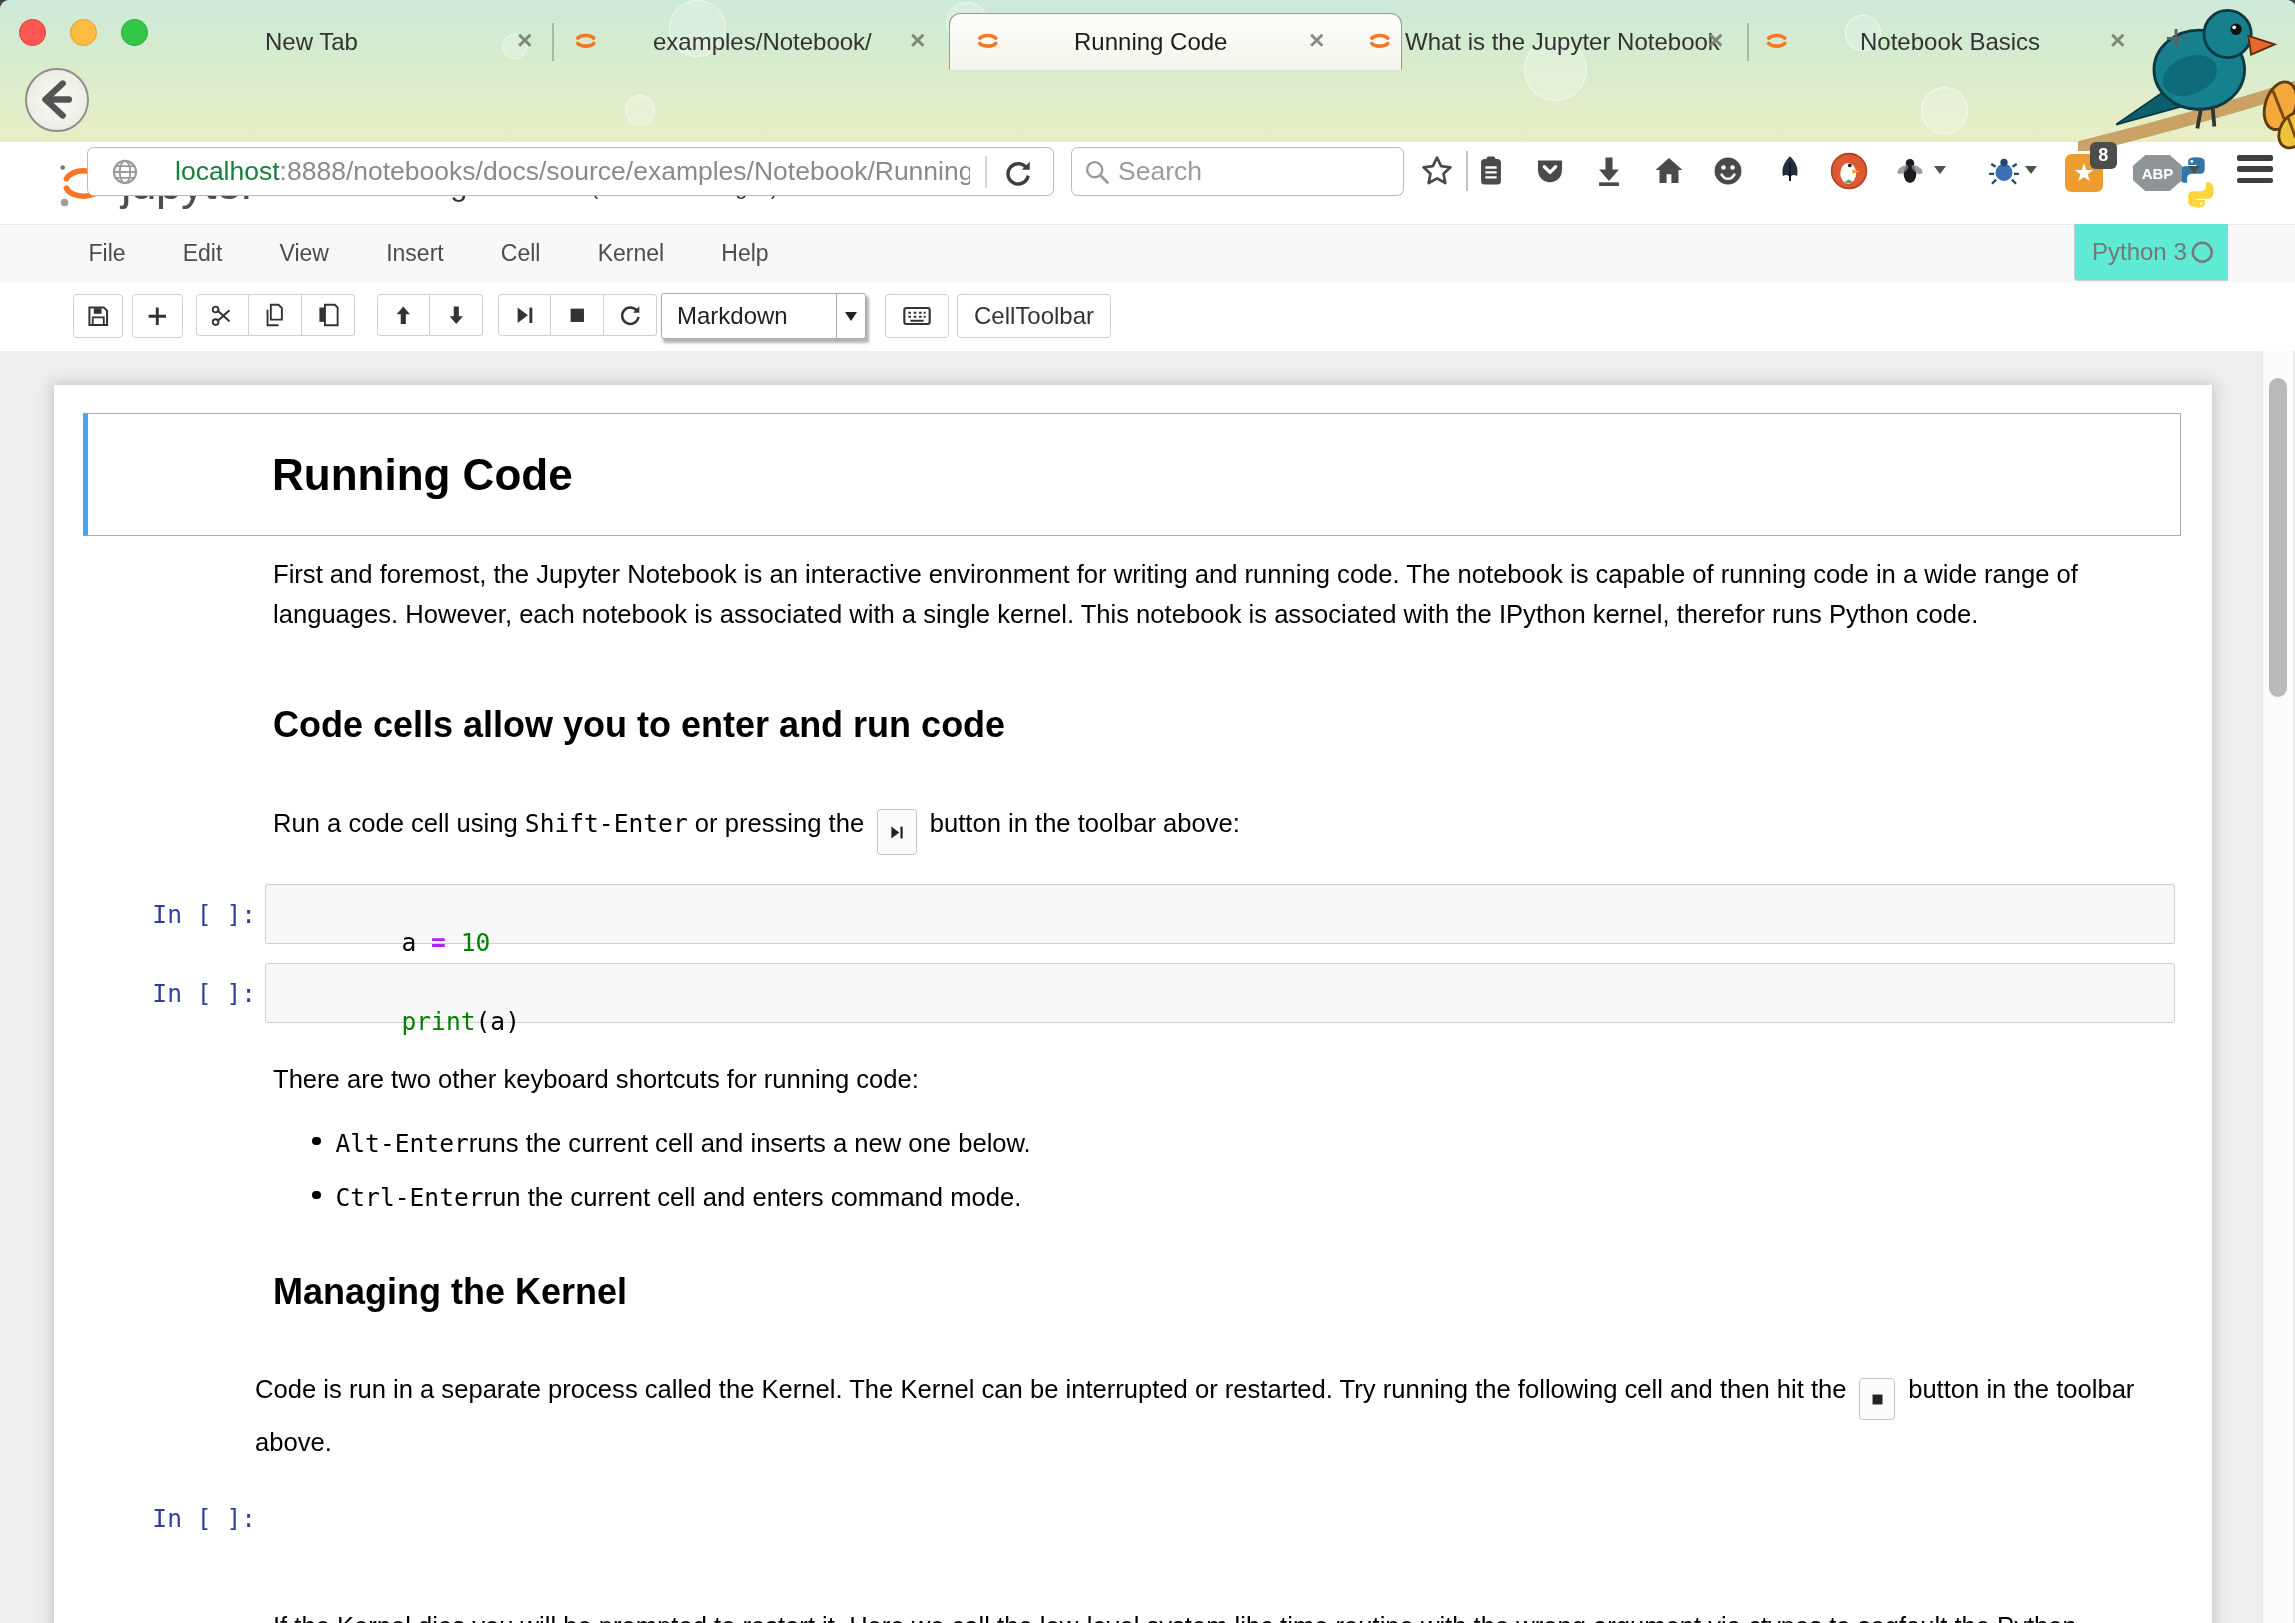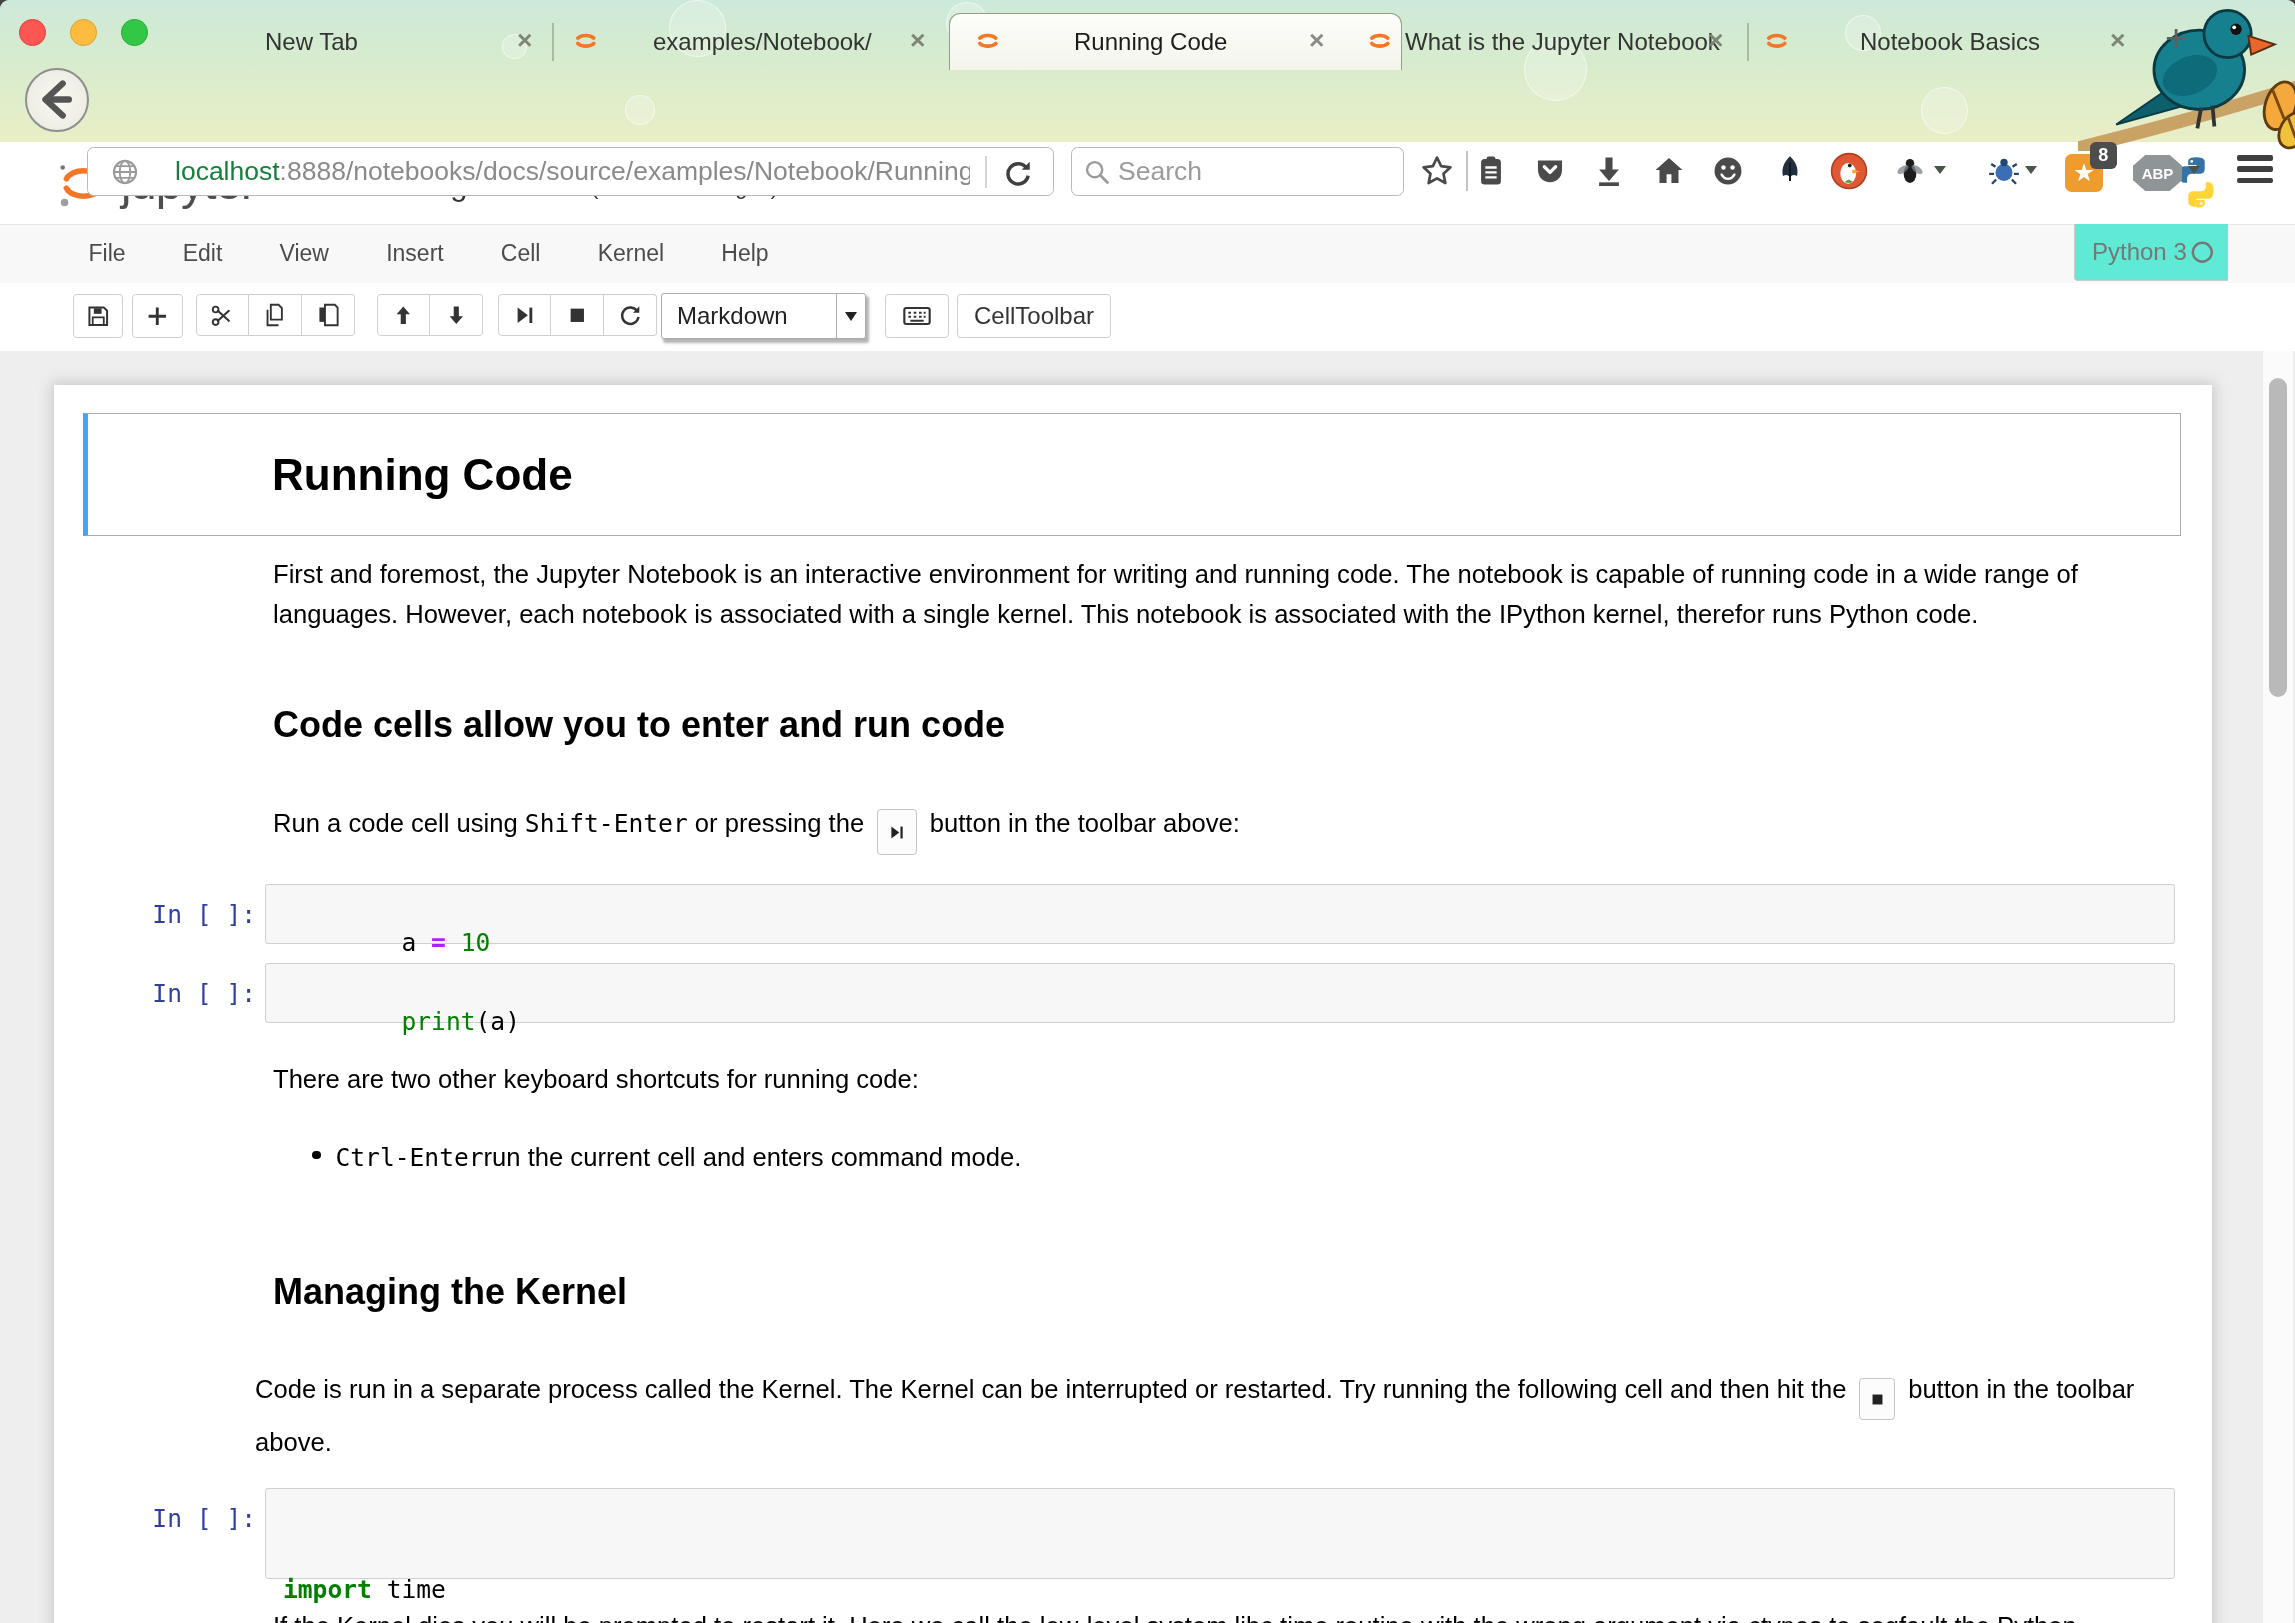--- a/index.html
+++ b/index.html
@@ -404,44 +404,43 @@
 
     <div class="abs prompt" style="left:114px;top:628px;width:142px;text-align:right;">In [ ]:</div>
     <div class="abs code-box" style="left:265px;top:612px;width:1908px;height:58px;">
       <div class="code" style="padding:14px 0 0 17px;">
         <span class="tok-builtin">print</span><span>(a)</span>
       </div>
     </div>
 
     <div class="abs body-text" style="left:273px;top:708px;">There are two other keyboard shortcuts for running code:</div>
     <div class="abs" style="left:312px;top:772px;">
+      <div style="display:flex;align-items:baseline;margin-bottom:13.2px;">
+        <span class="bullet-dot" style="position:relative;top:-6.6px;margin-right:15px;flex:none;"></span>
+        <span class="kbd">Alt-Enter</span>
+        <span class="body-text"> runs the current cell and inserts a new one below.</span>
+      </div>
       <div style="display:flex;align-items:baseline;margin-top:14px;">
         <span class="bullet-dot" style="position:relative;top:-6.6px;margin-right:15px;flex:none;"></span>
         <span class="kbd">Ctrl-Enter</span>
         <span class="body-text"> run the current cell and enters command mode.</span>
       </div>
     </div>
 
     <div class="abs h2" style="left:273px;top:920px;">Managing the Kernel</div>
 
     <div class="abs body-text" style="left:255px;top:1016px;width:1897px;line-height:44px;">
       <span>Code is run in a separate process called the Kernel. The Kernel can be interrupted or restarted. Try running the following cell and then hit the </span><span class="inline-btn" style="width:34px;height:40px;">
           <svg width="17" height="17" viewBox="0 0 24 24">
             <rect x="5" y="5" width="14" height="14" fill="#222"></rect>
           </svg>
         </span><span> button in the toolbar above.</span>
     </div>
 
     <div class="abs prompt" style="left:114px;top:1153px;width:142px;text-align:right;">In [ ]:</div>
-    <div class="abs code-box" style="left:265px;top:1137px;width:1908px;height:89px;">
-      <div class="code" style="padding:13.2px 0 0 17px;line-height:35px;">
-        <div><span class="tok-kw">import</span><span> time</span></div>
-        
-      </div>
-    </div>
 
     <div class="abs body-text" style="left:273px;top:1255px;width:1897px;">If the Kernel dies you will be prompted to restart it. Here we call the low-level system libc.time routine with the wrong argument via ctypes to segfault the Python interpreter:</div>
   </div>
 
   <div id="scrollbar-track" class="abs">
     <div id="scrollbar-thumb" class="abs"></div>
   </div>
 
 </div>
 

